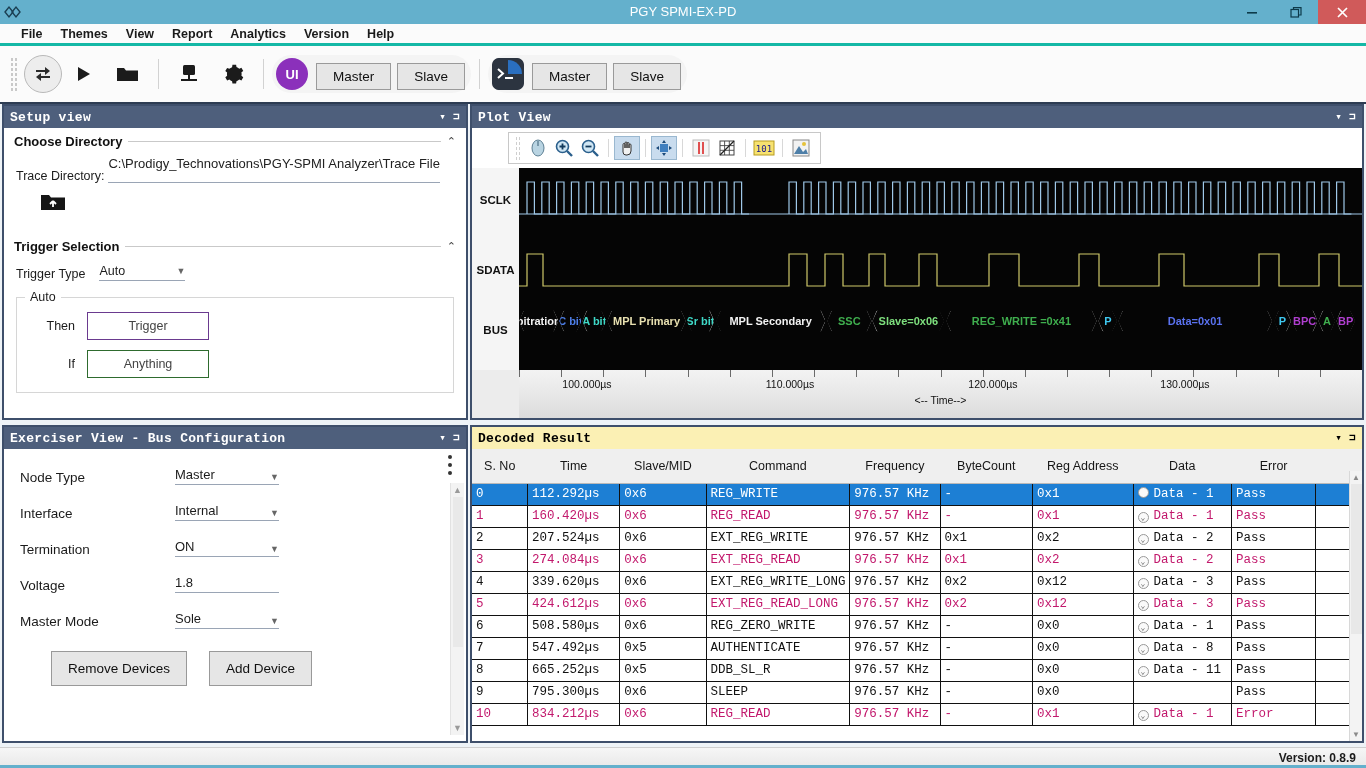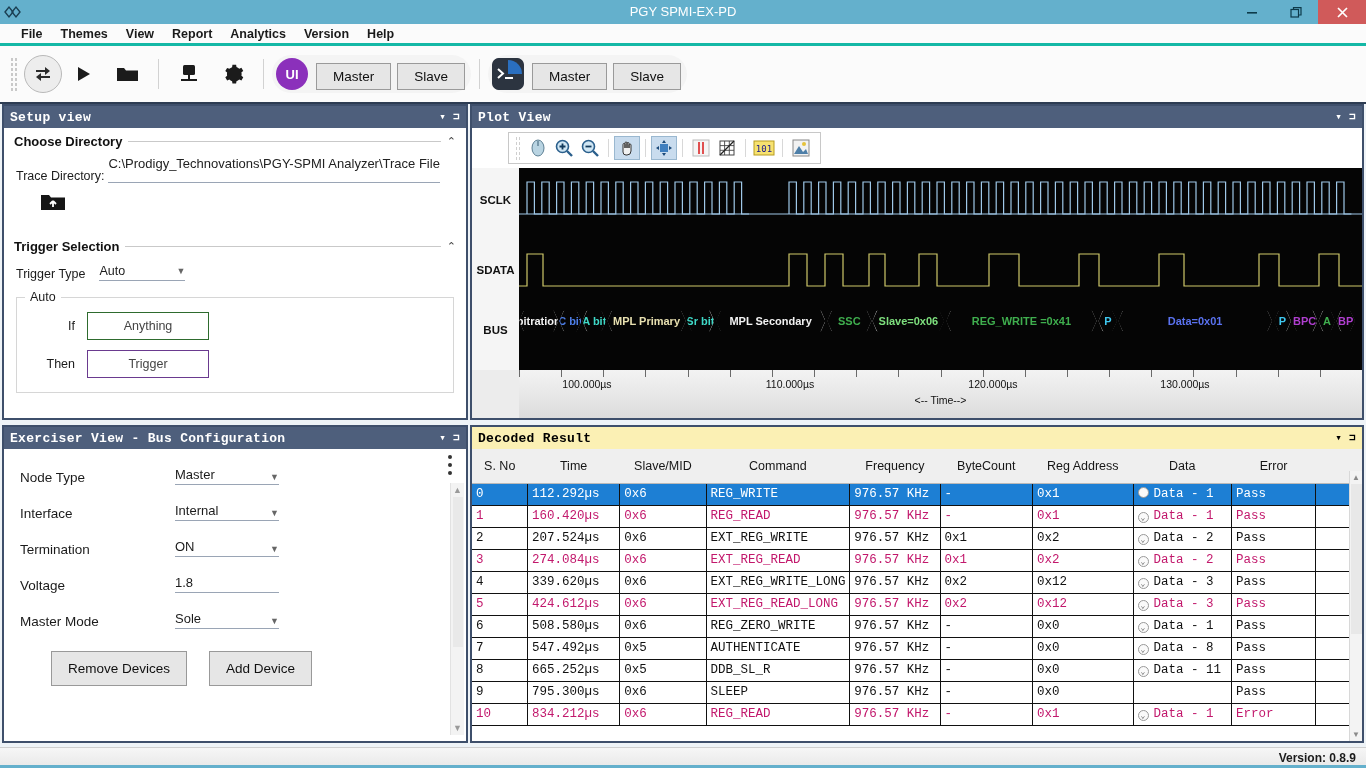--- a/index.html
+++ b/index.html
@@ -315,26 +315,26 @@
           <span class="row-label">Trigger Type</span>
           <span class="combo">
             <span class="cv">Auto</span>
             <span class="ca">▼</span>
           </span>
         </div>
 
         <div class="fieldset">
           <span class="fs-legend">Auto</span>
           <div class="ifrow">
+            <span class="lbl">Then</span>
+            <span class="pillbtn purple">Trigger</span>
+          </div>
+          <div class="ifrow">
             <span class="lbl">If</span>
             <span class="pillbtn green">Anything</span>
-          </div>
-          <div class="ifrow">
-            <span class="lbl">Then</span>
-            <span class="pillbtn purple">Trigger</span>
           </div>
         </div>
 
       </div>
     </div>
 
     <div class="panel" id="exerciser">
       <div class="panel-hdr">
         <span>Exerciser View - Bus Configuration</span>
         <span class="hdr-ctl">

